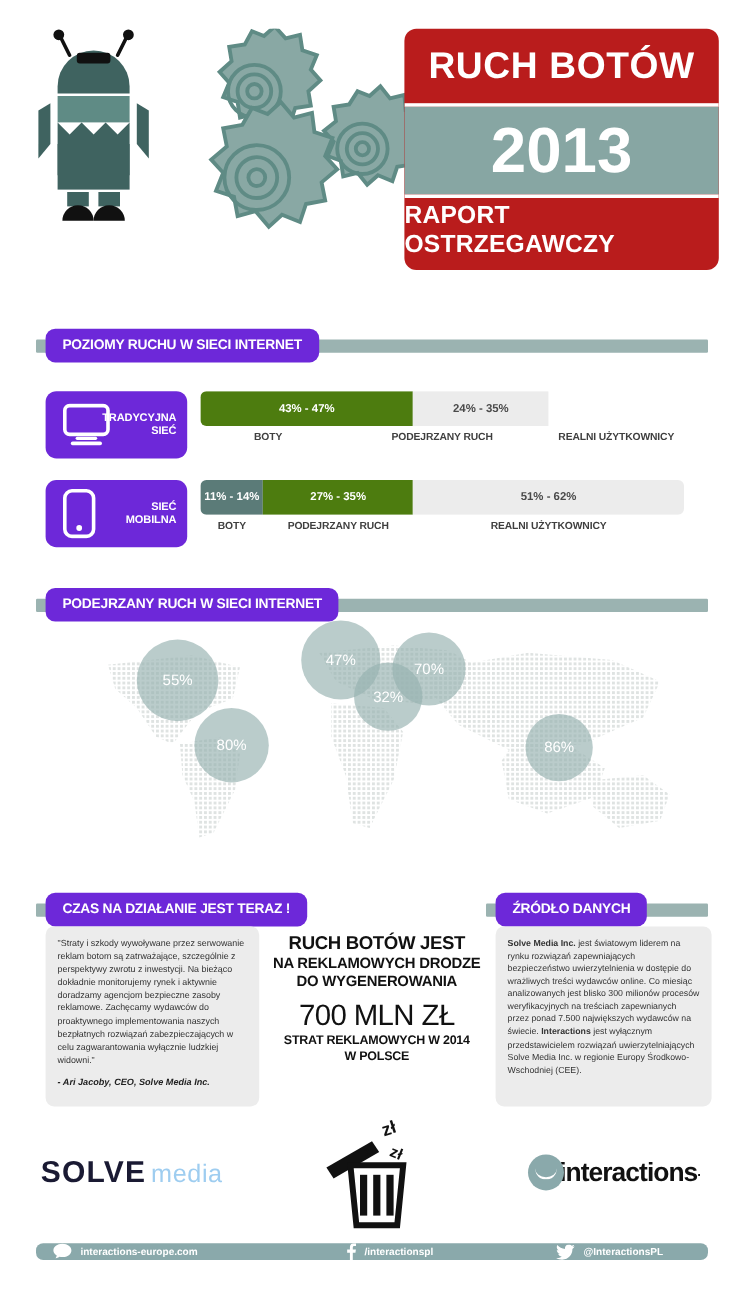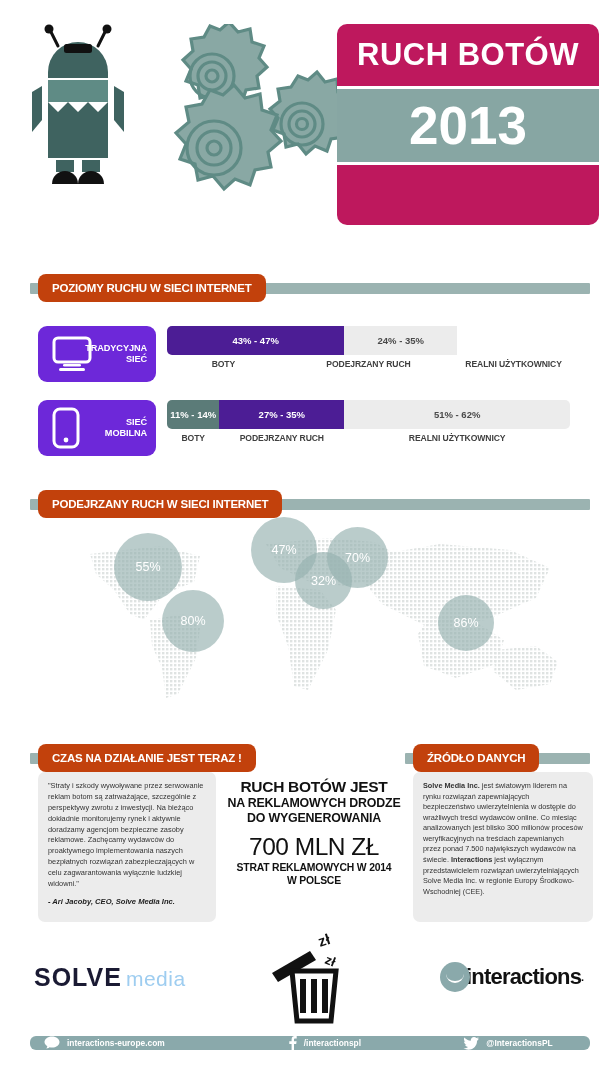--- a/index.html
+++ b/index.html
@@ -4,50 +4,50 @@
 <style>
   html,body{margin:0;padding:0;background:#ffffff;}
   body{width:612px;height:1075px;position:relative;overflow:hidden;
        font-family:"Liberation Sans",sans-serif;color:#3d3d3d;}
 
   .stage{position:absolute;inset:0;}
 
   
   .hero{position:absolute;left:0;top:0;width:612px;height:248px;}
   .title-block{position:absolute;left:337px;top:24px;width:262px;height:201px;
-     border-radius:10px;overflow:hidden;background:#be185d;}
+     border-radius:10px;overflow:hidden;background:#b91c1c;}
   .tb-row{display:flex;align-items:center;justify-content:center;color:#fff;}
   .tb1{height:62px;font-size:31px;font-weight:bold;letter-spacing:.5px;}
   .tb2{height:73px;background:#87a6a3;font-size:53px;font-weight:bold;}
   .tb3{height:54px;font-size:20.5px;font-weight:bold;letter-spacing:.2px;}
   .tb-sep{height:3px;background:#fff;}
   .tb-gap{height:3px;background:#fff;}
 
   
   .robot{position:absolute;left:28px;top:24px;width:120px;height:180px;}
   .gears{position:absolute;left:150px;top:24px;width:190px;height:200px;}
 
   
   .sec{position:absolute;height:28px;}
   .sec .rail{position:absolute;left:0;top:9px;height:11px;background:#9bb3b1;border-radius:1px;}
-  .sec .pill{position:absolute;left:8px;top:0;height:28px;background:#c2410c;
+  .sec .pill{position:absolute;left:8px;top:0;height:28px;background:#6d28d9;
        border-radius:8px;display:flex;align-items:center;padding:0 14px;
        color:#fff;font-size:11.5px;font-weight:bold;letter-spacing:-.2px;white-space:nowrap;}
 
   
   .netrow{position:absolute;display:flex;align-items:flex-start;}
   .netbox{width:118px;height:56px;background:#6d28d9;border-radius:9px;
      display:flex;align-items:center;justify-content:flex-end;padding-right:9px;box-sizing:border-box;}
   .netbox .ico{position:absolute;left:14px;}
   .netbox .lbl{color:#fff;font-size:9.2px;font-weight:bold;text-align:right;line-height:1.25;letter-spacing:-.1px;}
   .barwrap{position:relative;margin-left:11px;width:403px;}
   .bar{display:flex;height:29px;border-radius:5px;overflow:hidden;}
   .seg{display:flex;align-items:center;justify-content:center;font-size:9.5px;font-weight:bold;box-sizing:border-box;}
   .seg.dark{background:#5b7b78;color:#fff;}
-  .seg.mid{background:#4c1d95;color:#fff;}
+  .seg.mid{background:#4d7c0f;color:#fff;}
   .seg.light{background:#ececec;color:#4a4a4a;}
   .caps{display:flex;margin-top:4px;}
   .cap{text-align:center;font-size:8.6px;font-weight:bold;color:#3f3f3f;letter-spacing:-.1px;}
 
   
   .mapzone{position:absolute;left:30px;top:524px;width:560px;height:180px;}
   .worldmap{position:absolute;inset:0;}
   .bub{position:absolute;border-radius:50%;background:rgba(150,178,176,.66);
     display:flex;align-items:center;justify-content:center;color:#fff;font-size:12.5px;}
 
@@ -132,20 +132,21 @@
           <circle cx="64" cy="124" r="17" fill="none"></circle>
           <circle cx="64" cy="124" r="7"></circle>
       </g>
     </svg>
 
     <div class="title-block">
       <div class="tb-row tb1">RUCH BOTÓW</div>
       <div class="tb-sep"></div>
       <div class="tb-row tb2">2013</div>
       <div class="tb-gap"></div>
+      <div class="tb-row tb3">RAPORT OSTRZEGAWCZY</div>
     </div>
   </div>
 
   <div class="sec" style="left:30px;top:274px;width:560px;">
     <div class="rail" style="width:560px;"></div>
     <div class="pill">POZIOMY RUCHU W SIECI INTERNET</div>
   </div>
 
   <div class="netrow" style="left:38px;top:326px;">
     <div class="netbox" style="position:relative;">

